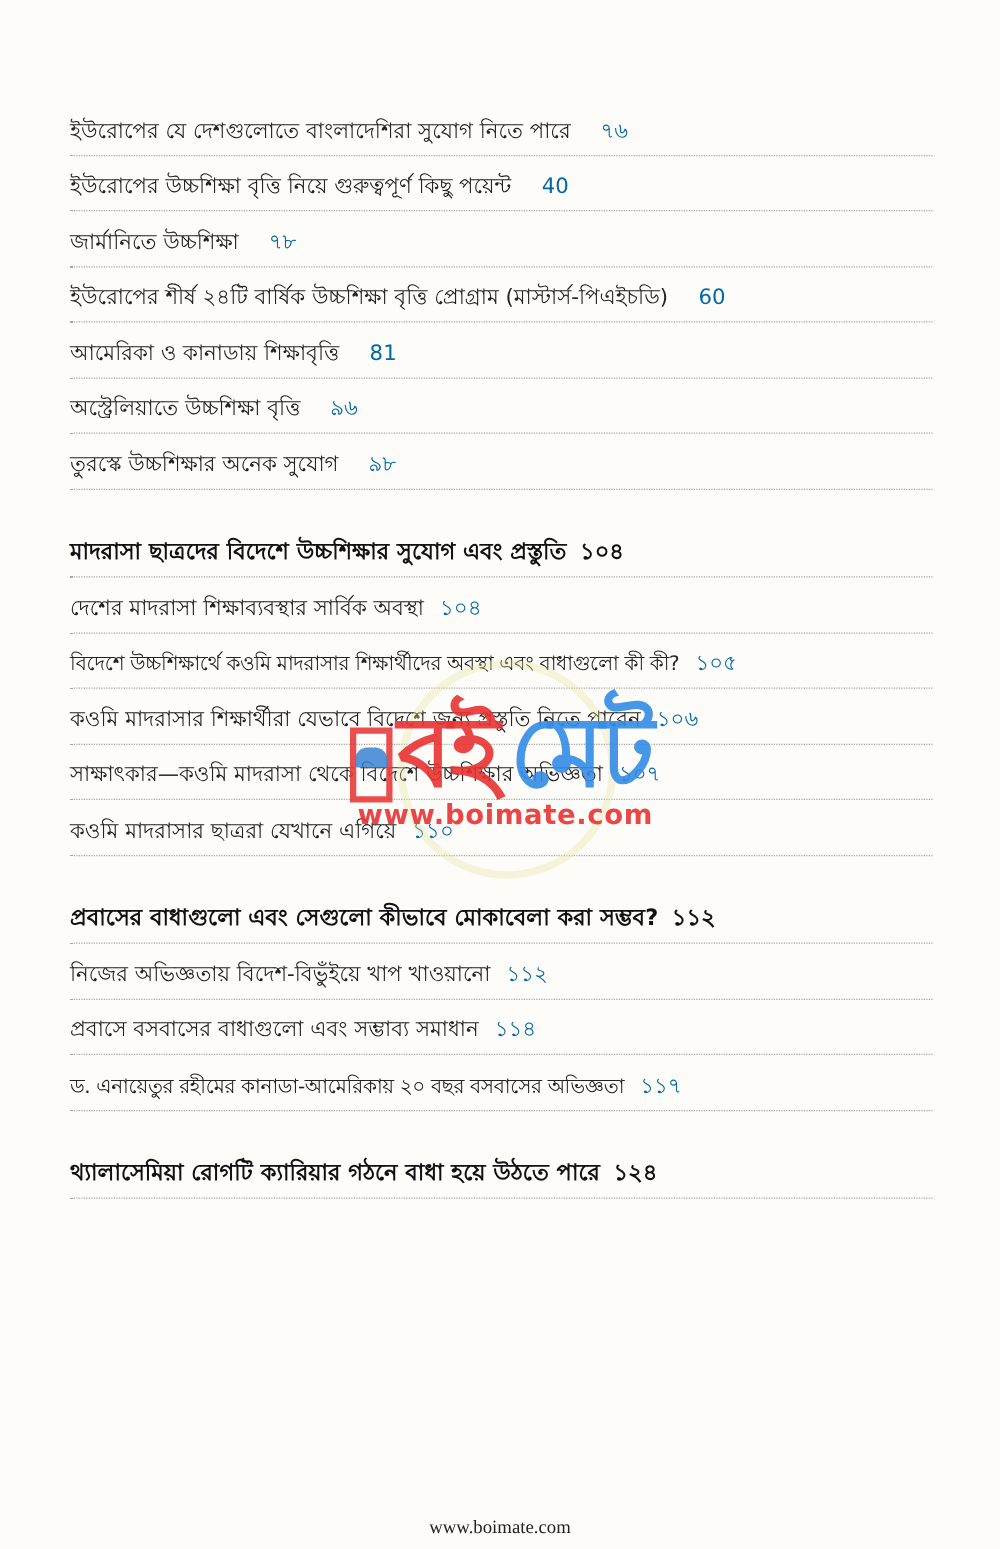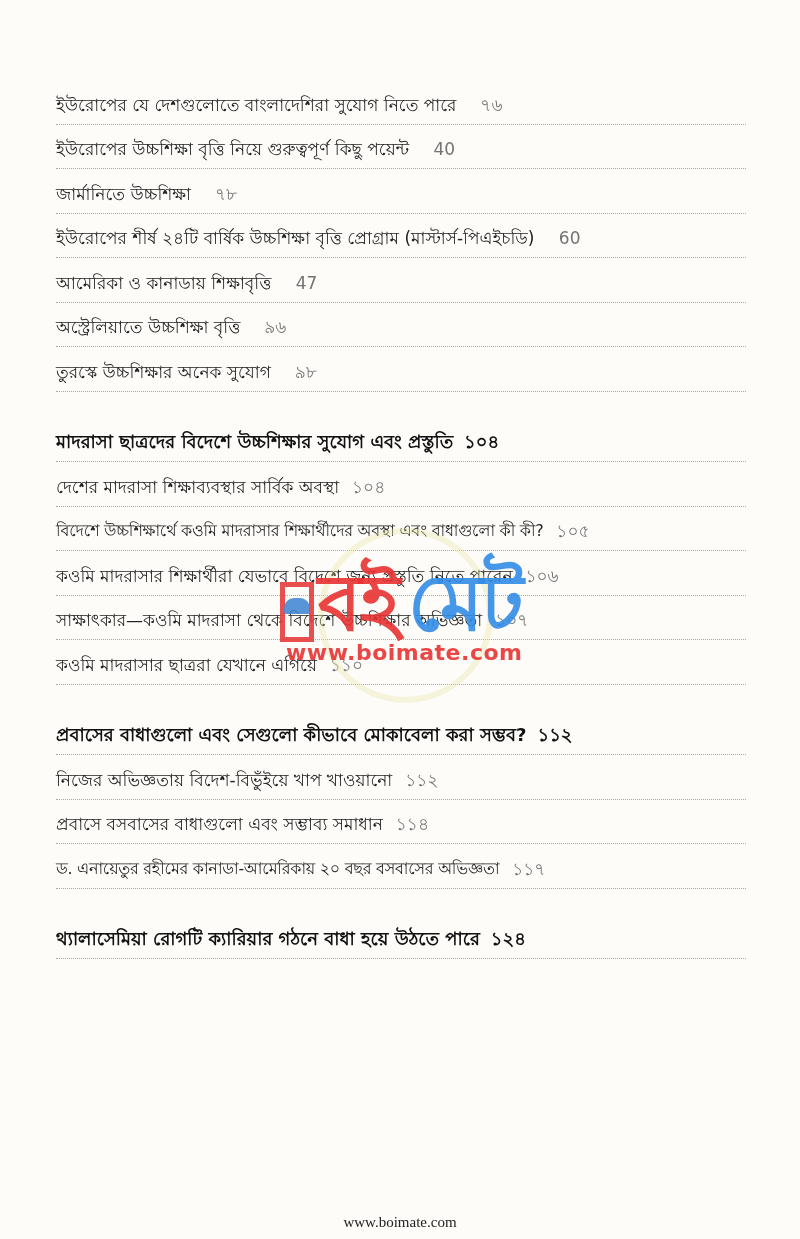--- a/index.html
+++ b/index.html
@@ -36,21 +36,21 @@
       font-size: 17px;
       line-height: 22px;
       white-space: nowrap;
       color: #222;
     }
     .row .page {
       font-size: 17px;
       line-height: 22px;
       min-width: 46px;
       text-align: right;
-      color: #737373;
+      color: #0369a1;
     }
     .row.heading .title,
     .row.heading .page {
       font-weight: bold;
       font-size: 18px;
       color: #111;
     }
     .footer {
       position: absolute;
       left: 0;
@@ -143,21 +143,21 @@
     <div class="row">
       <span class="title">জার্মানিতে উচ্চশিক্ষা</span>
       <span class="page">৭৮</span>
     </div>
     <div class="row">
       <span class="title">ইউরোপের শীর্ষ ২৪টি বার্ষিক উচ্চশিক্ষা বৃত্তি প্রোগ্রাম (মাস্টার্স-পিএইচডি)</span>
       <span class="page">60</span>
     </div>
     <div class="row">
       <span class="title">আমেরিকা ও কানাডায় শিক্ষাবৃত্তি</span>
-      <span class="page">47</span>
+      <span class="page">81</span>
     </div>
     <div class="row">
       <span class="title">অস্ট্রেলিয়াতে উচ্চশিক্ষা বৃত্তি</span>
       <span class="page">৯৬</span>
     </div>
     <div class="row">
       <span class="title">তুরস্কে উচ্চশিক্ষার অনেক সুযোগ</span>
       <span class="page">৯৮</span>
     </div>
   </div>

